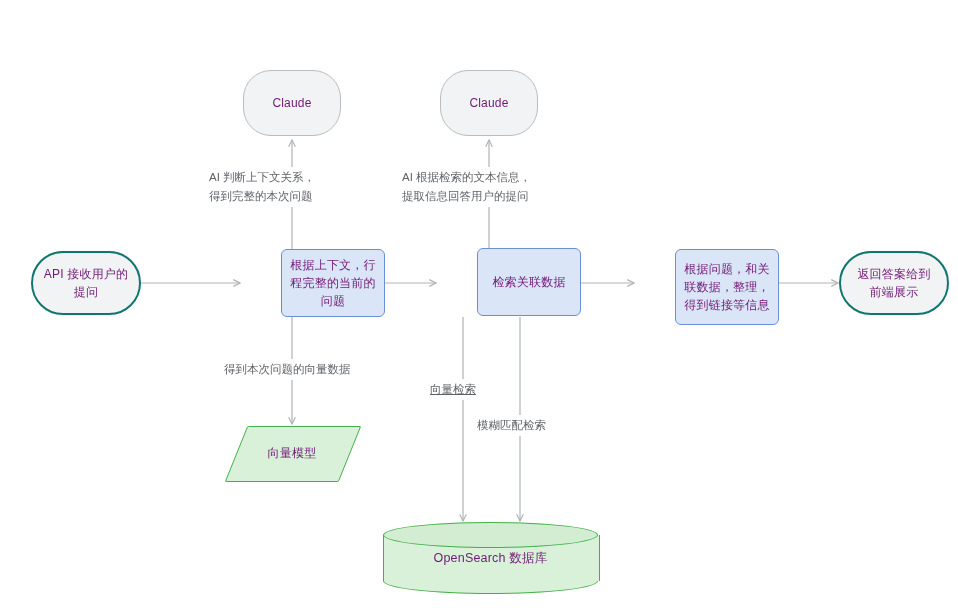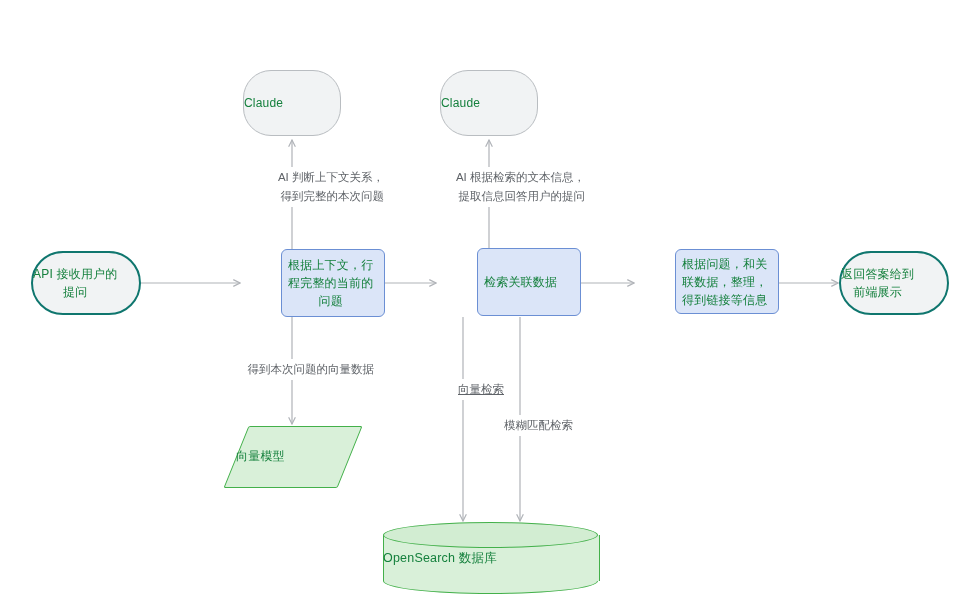--- a/index.html
+++ b/index.html
@@ -23,22 +23,23 @@
     top: 0;
     width: 958px;
     height: 610px;
   }
 
   .node {
     position: absolute;
     box-sizing: border-box;
     display: flex;
     align-items: center;
+    justify-content: center;
     text-align: center;
-    color: #15803d;
+    color: #701a75;
     font-size: 12px;
     line-height: 18px;
     letter-spacing: .2px;
     z-index: 3;
   }
 
   
   .n-terminator {
     background: #f1f3f4;
     border: 2px solid #0f766e;
@@ -122,21 +123,21 @@
     z-index: 2;
     font-size: 12.5px;
   }
 
   
   .edge-label {
     position: absolute;
     color: #5f6368;
     font-size: 11.5px;
     line-height: 19px;
-    text-align: right;
+    text-align: left;
     background: #ffffff;
     padding: 1px 4px;
     white-space: nowrap;
     z-index: 4;
   }
   .edge-label.two-line { line-height: 19px; }
 </style>
 </head>
 <body>
 
@@ -199,36 +200,36 @@
       <div>根据上下文，行</div>
       <div>程完整的当前的</div>
       <div>问题</div>
     </div>
   </div>
 
   <div class="node n-process" style="left:437px; top:248px; width:104px; height:68px;">
     <span>检索关联数据</span>
   </div>
 
-  <div class="node n-process" style="left:635px; top:249px; width:104px; height:65px;">
+  <div class="node n-process" style="left:635px; top:249px; width:104px; height:76px;">
     <div>
       <div>根据问题，和关</div>
       <div>联数据，整理，</div>
       <div>得到链接等信息</div>
     </div>
   </div>
 
   <div class="node n-terminator" style="left:839px; top:251px; width:110px; height:64px;">
     <div>
       <div>返回答案给到</div>
       <div>前端展示</div>
     </div>
   </div>
 
-  <div class="node n-data" style="left:236px; top:426px; width:112px; height:60px;">
+  <div class="node n-data" style="left:236px; top:426px; width:112px; height:54px;">
     <div class="para-shape"></div>
     <span class="para-text">向量模型</span>
   </div>
 
   <div class="node n-db" style="left:383px; top:522px; width:215px; height:72px;">
     <div class="cyl-body"></div>
     <div class="cyl-bottom"></div>
     <div class="cyl-top"></div>
     <span class="cyl-text">OpenSearch 数据库</span>
   </div>

